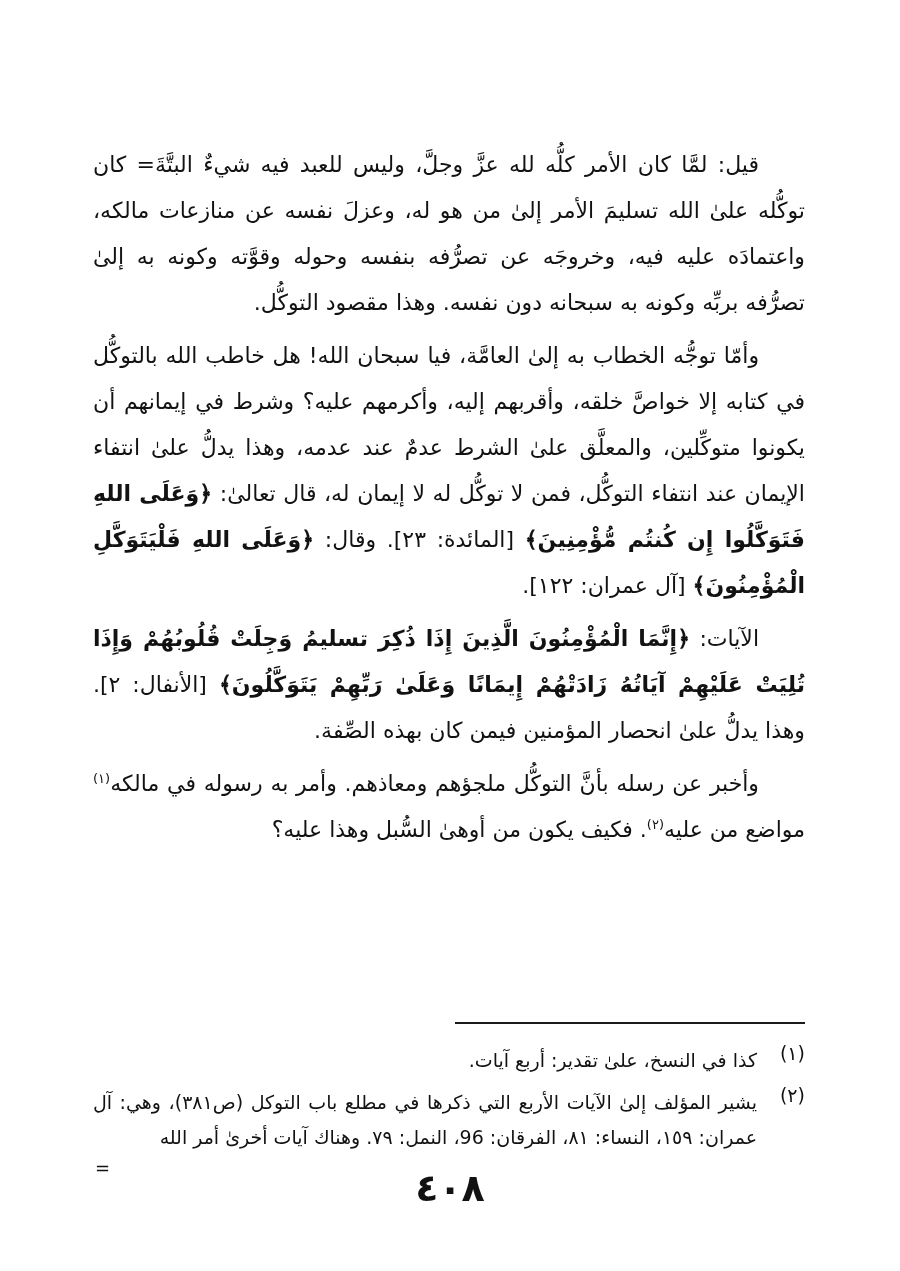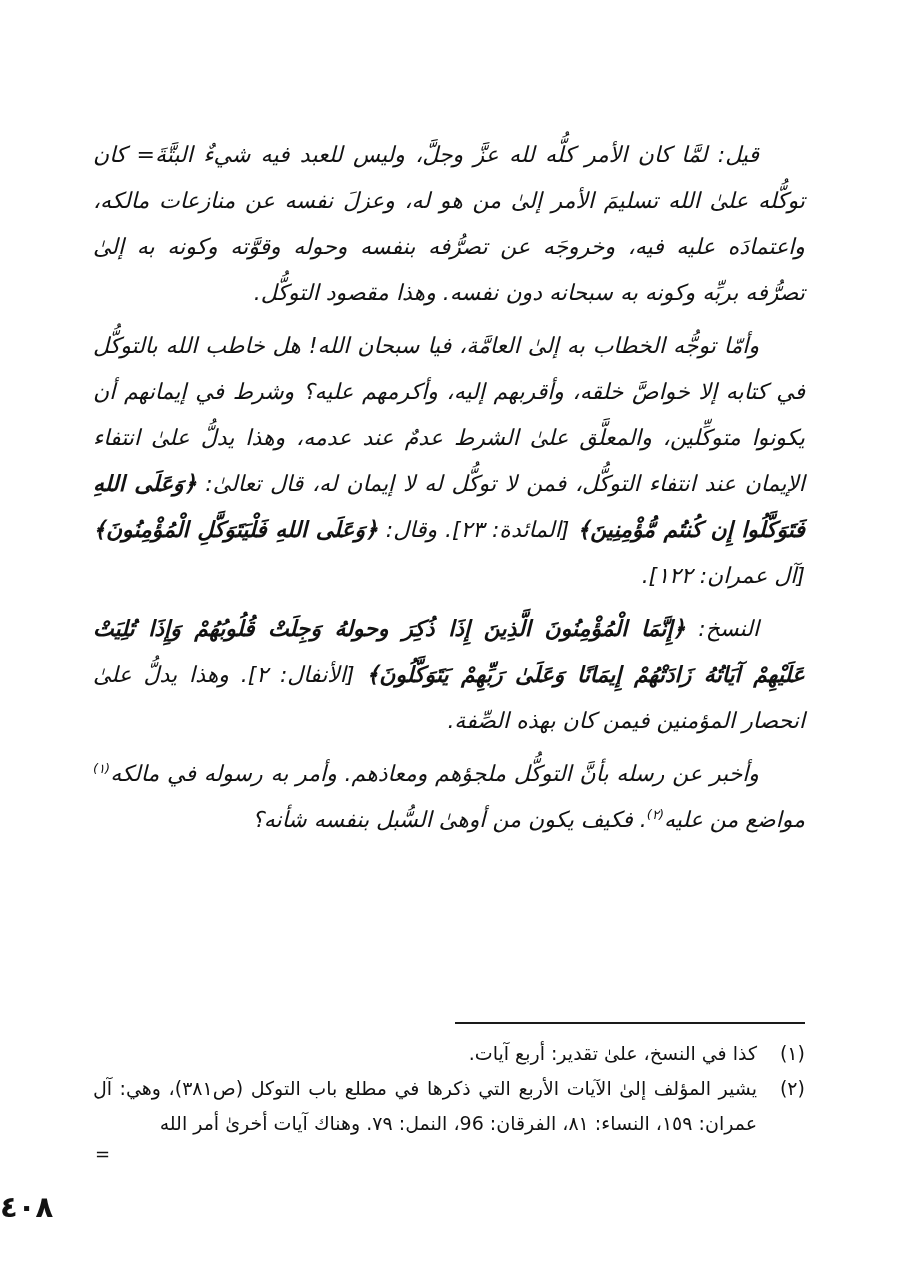--- a/index.html
+++ b/index.html
@@ -10,28 +10,27 @@
     height: 1271px;
     margin: 0 auto;
     background: #ffffff;
     direction: rtl;
     color: #121212;
     font-family: "DejaVu Sans", sans-serif;
     overflow: hidden;
   }
   .body-text {
     position: absolute;
-    top: 132px;
+    top: 142px;
     right: 95px;
     left: 93px;
     text-align: justify;
     text-justify: inter-word;
     font-size: 22px;
     line-height: 46px;
-    font-style: italic;
   }
   .para {
     text-indent: 46px;
     margin-bottom: 7px;
   }
   .quran {
     font-weight: bold;
   }
   .fn-ref {
     font-size: 13px;
@@ -53,55 +52,54 @@
     margin-bottom: 12px;
   }
   .footnote {
     display: flex;
     gap: 8px;
     font-size: 19px;
     line-height: 35px;
     text-align: justify;
   }
   .fn-marker { flex: 0 0 auto; min-width: 40px; }
-  .fn-text { flex: 1; }
+  .fn-text { flex: 1; margin-top: 7px; }
   .fn-continuation {
     text-align: left;
     font-size: 18px;
     line-height: 26px;
     padding-left: 2px;
   }
   .page-number {
     position: absolute;
     top: 1166px;
     left: 0;
     right: 0;
-    text-align: left;
-    font-size: 29px;
+    text-align: center;
+    font-size: 38px;
     font-weight: bold;
     letter-spacing: 3px;
     color: #121212;
-    margin-top: 24px;
   }
 </style>
 </head>
 <body>
 
 <div class="page">
 
   <main class="body-text">
 
     <p class="para"><span>قيل: لمَّا كان الأمر كلُّه لله عزَّ وجلَّ، وليس للعبد فيه شيءٌ البتَّةَ= كان توكُّله علىٰ الله تسليمَ الأمر إلىٰ من هو له، وعزلَ نفسه عن منازعات مالكه، واعتمادَه عليه فيه، وخروجَه عن تصرُّفه بنفسه وحوله وقوَّته وكونه به إلىٰ تصرُّفه بربِّه وكونه به سبحانه دون نفسه. وهذا مقصود التوكُّل.</span></p>
 
 
     <p class="para"><span>وأمّا توجُّه الخطاب به إلىٰ العامَّة، فيا سبحان الله! هل خاطب الله بالتوكُّل في كتابه إلا خواصَّ خلقه، وأقربهم إليه، وأكرمهم عليه؟ وشرط في إيمانهم أن يكونوا متوكِّلين، والمعلَّق علىٰ الشرط عدمٌ عند عدمه، وهذا يدلُّ علىٰ انتفاء الإيمان عند انتفاء التوكُّل، فمن لا توكُّل له لا إيمان له، قال تعالىٰ: </span><span class="quran">﴿وَعَلَى اللهِ فَتَوَكَّلُوا إِن كُنتُم مُّؤْمِنِينَ﴾</span><span> [المائدة: ٢٣]. وقال: </span><span class="quran">﴿وَعَلَى اللهِ فَلْيَتَوَكَّلِ الْمُؤْمِنُونَ﴾</span><span> [آل عمران: ١٢٢].</span></p>
 
-    <p class="para"><span>النسخ: </span><span class="quran">﴿إِنَّمَا الْمُؤْمِنُونَ الَّذِينَ إِذَا ذُكِرَ وحولهُ وَجِلَتْ قُلُوبُهُمْ وَإِذَا تُلِيَتْ عَلَيْهِمْ آيَاتُهُ زَادَتْهُمْ إِيمَانًا وَعَلَىٰ رَبِّهِمْ يَتَوَكَّلُونَ﴾</span><span> [الأنفال: ٢]. وهذا يدلُّ علىٰ انحصار المؤمنين فيمن كان بهذه الصِّفة.</span></p>
+    <p class="para"><span>الآيات: </span><span class="quran">﴿إِنَّمَا الْمُؤْمِنُونَ الَّذِينَ إِذَا ذُكِرَ تسليمُ وَجِلَتْ قُلُوبُهُمْ وَإِذَا تُلِيَتْ عَلَيْهِمْ آيَاتُهُ زَادَتْهُمْ إِيمَانًا وَعَلَىٰ رَبِّهِمْ يَتَوَكَّلُونَ﴾</span><span> [الأنفال: ٢]. وهذا يدلُّ علىٰ انحصار المؤمنين فيمن كان بهذه الصِّفة.</span></p>
 
-    <p class="para"><span>وأخبر عن رسله بأنَّ التوكُّل ملجؤهم ومعاذهم. وأمر به رسوله في مالكه</span><sup class="fn-ref">(١)</sup><span> مواضع من عليه</span><sup class="fn-ref">(٢)</sup><span>. فكيف يكون من أوهىٰ السُّبل بنفسه شأنه؟</span></p>
+    <p class="para"><span>وأخبر عن رسله بأنَّ التوكُّل ملجؤهم ومعاذهم. وأمر به رسوله في مالكه</span><sup class="fn-ref">(١)</sup><span> مواضع من عليه</span><sup class="fn-ref">(٢)</sup><span>. فكيف يكون من أوهىٰ السُّبل وهذا عليه؟</span></p>
 
   </main>
 
   <footer class="footnotes">
     <div class="footnote-sep"></div>
 
     <div class="footnote">
       <span class="fn-marker">(١)</span>
       <span class="fn-text">كذا في النسخ، علىٰ تقدير: أربع آيات.</span>
     </div>

